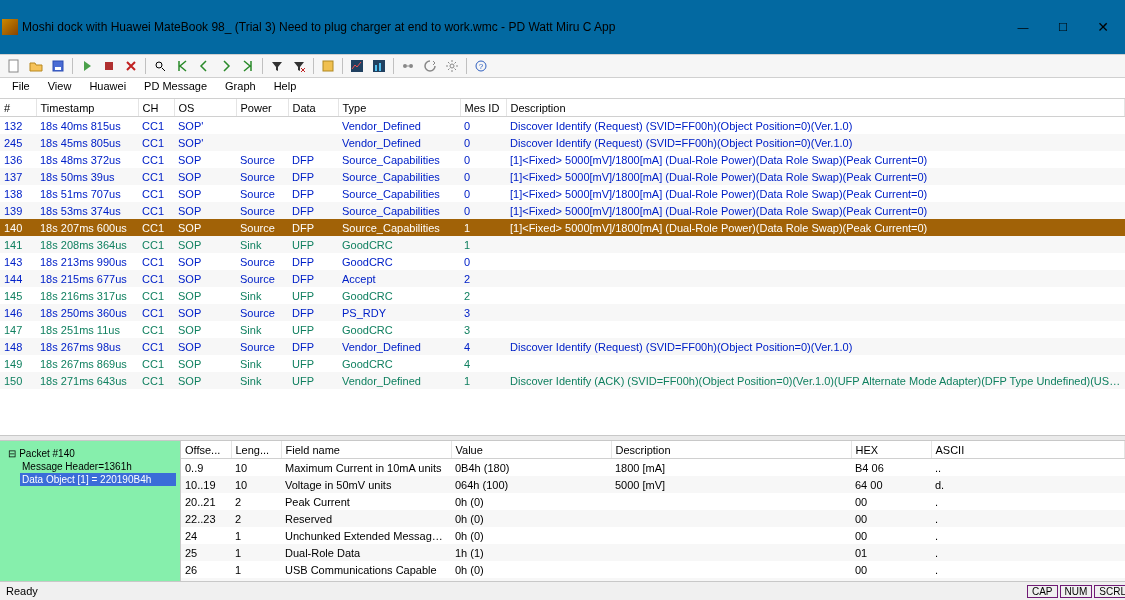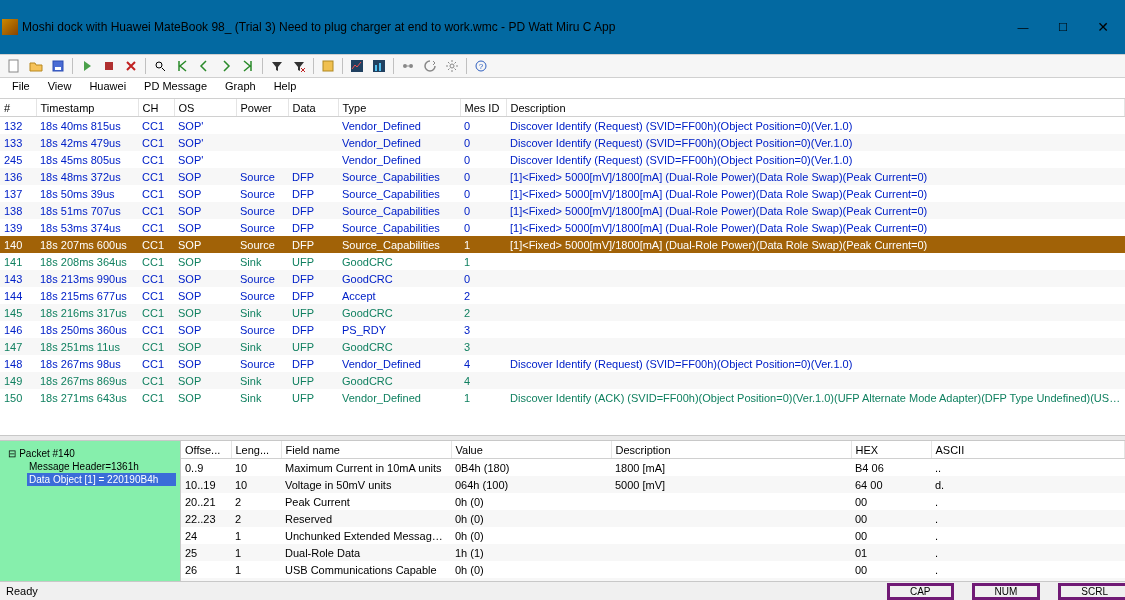--- a/index.html
+++ b/index.html
@@ -24,30 +24,30 @@
 thead th{background:#fff;border-right:1px solid #e4e4e4;border-bottom:1px solid #d0d0d0;font-weight:400;color:#000;position:sticky;top:0}
 tbody tr:nth-child(even){background:#f7f7f7}
 tbody tr.sel td{background:#a16207;color:#fff}
 .c-blue{color:#0020c8}
 .c-teal{color:#108060}
 .splitter{height:4px;background:#eaeaea;border-top:1px solid #c8c8c8;border-bottom:1px solid #c8c8c8}
 .bottom{display:flex;height:176px}
 .treepane{width:172px;border-right:1px solid #c8c8c8;padding:6px 4px;background:#86efac;font-size:10px}
 .treepane .node{margin-left:4px;padding:1px 0}
 .treepane .root::before{content:"⊟ ";}
-.treepane .child{margin-left:23px;padding:1px 2px;white-space:nowrap}
+.treepane .child{margin-left:16px;padding:1px 2px;white-space:nowrap}
 .treepane .child.sel{background:#3b6cd8;color:#fff}
 .detailpane{flex:1;overflow:auto}
 .detailpane::-webkit-scrollbar{width:16px}
 .detailpane::-webkit-scrollbar-thumb{background:#c8c8c8}
 .detailpane::-webkit-scrollbar-track{background:#f0f0f0}
 table.detail th,table.detail td{height:15px}
 .status{position:fixed;bottom:0;left:0;right:0;height:18px;border-top:1px solid #c8c8c8;display:flex;align-items:center;padding:0 6px;font-size:11px;background:#f0f0f0;width:1125px}
 .status .left{flex:1}
-.status .ind{border:3px solid #701a75;padding:0 20px;margin-left:18px;font-size:10px}
+.status .ind{border:1px solid #701a75;padding:0 4px;margin-left:2px;font-size:10px}
 </style>
 </head>
 <body>
 
 <div class="titlebar">
   <div class="icon"></div>
   <div class="title">Moshi dock with Huawei MateBook 98_ (Trial 3) Need to plug charger at end to work.wmc - PD Watt Miru C App</div>
   <div class="winctrl">
     <div>—</div>
     <div>☐</div>
@@ -217,31 +217,20 @@
           <td>18s  40ms 815us</td>
           <td>CC1</td>
           <td>SOP'</td>
           <td></td>
           <td></td>
           <td>Vendor_Defined</td>
           <td>0</td>
           <td>Discover Identify (Request) (SVID=FF00h)(Object Position=0)(Ver.1.0)</td>
         </tr>
         <tr class="c-blue">
-          <td>133</td>
-          <td>18s  42ms 479us</td>
-          <td>CC1</td>
-          <td>SOP'</td>
-          <td></td>
-          <td></td>
-          <td>Vendor_Defined</td>
-          <td>0</td>
-          <td>Discover Identify (Request) (SVID=FF00h)(Object Position=0)(Ver.1.0)</td>
-        </tr>
-        <tr class="c-blue">
           <td>245</td>
           <td>18s  45ms 805us</td>
           <td>CC1</td>
           <td>SOP'</td>
           <td></td>
           <td></td>
           <td>Vendor_Defined</td>
           <td>0</td>
           <td>Discover Identify (Request) (SVID=FF00h)(Object Position=0)(Ver.1.0)</td>
         </tr>

